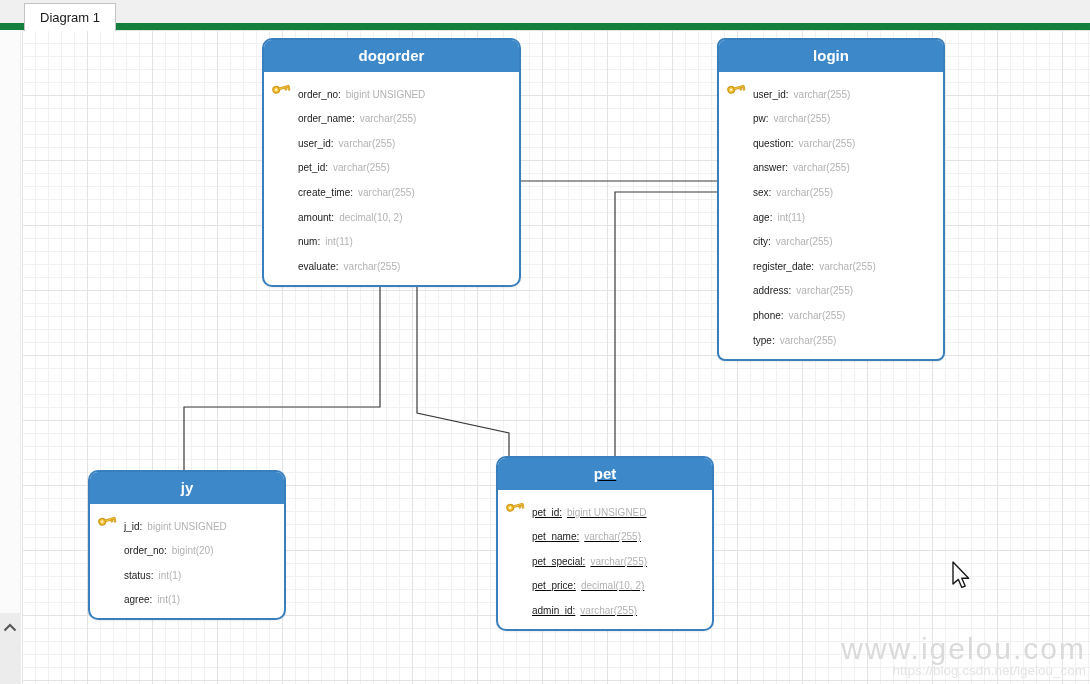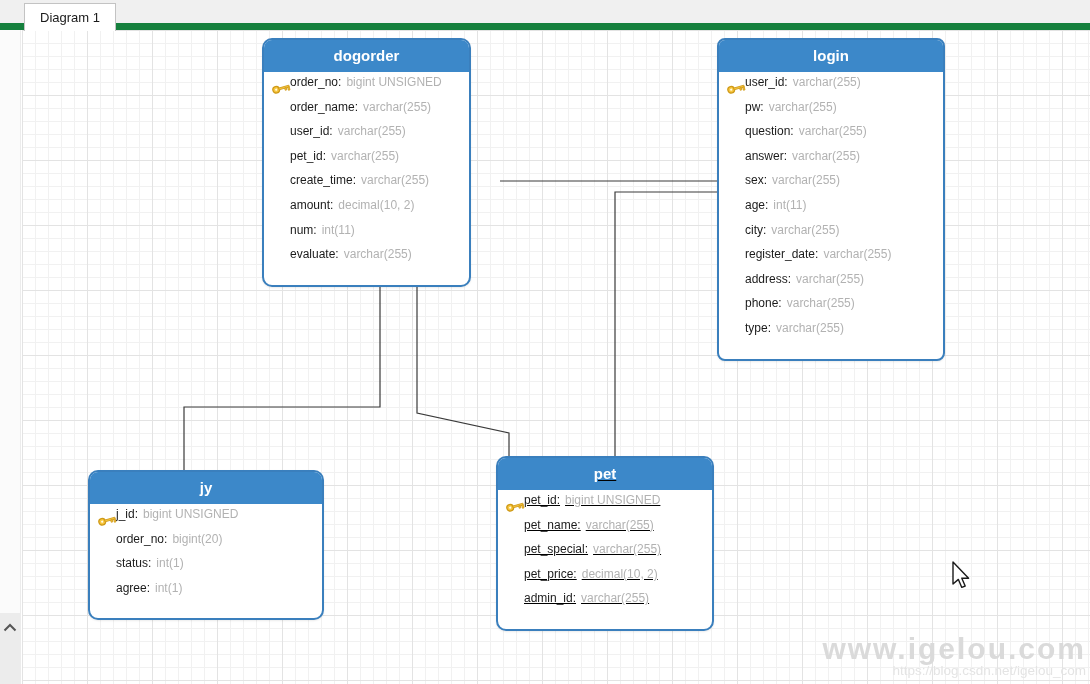--- a/index.html
+++ b/index.html
@@ -33,31 +33,31 @@
   #connector-layer { position:absolute; left:0; top:0; z-index:1; }
   #connector-layer polyline { fill:none; stroke:#3a3a3a; stroke-width:1.2; }
 
   
   .etable { position:absolute; z-index:2; background:#fff;
     border:2px solid #3a7fbd; border-radius:10px; overflow:hidden;
     box-shadow:0 1px 2px rgba(0,0,0,0.08); }
   .etable-header { background:#3c88c9; color:#fff; font-weight:bold;
     font-size:15px; height:32px; line-height:32px; text-align:center; }
   .etable-body { padding:3px 0 13px; }
-  .erow { position:relative; height:24.6px; display:flex; align-items:flex-start;
-    padding-left:26px; font-size:12px; white-space:nowrap; }
+  .erow { position:relative; height:24.6px; display:flex; align-items:flex-end;
+    padding-left:34px; font-size:10px; white-space:nowrap; }
   .erow .keywrap { position:absolute; left:7px; top:50%;
     transform:translateY(-50%); line-height:0; }
   .fname { color:#1b1b1b; }
   .ftype { color:#b2b2b2; margin-left:5px; }
 
   
   .watermark { position:absolute; right:4px; bottom:6px; text-align:right;
     z-index:3; pointer-events:none; }
-  .wm1 { font-size:30px; letter-spacing:2px; color:#dadada;font-weight:bold; }
+  .wm1 { font-size:30px; letter-spacing:2px; color:#dadada; }
   .wm2 { font-size:13.5px; color:#e4e4e4; margin-top:-3px;margin-left:39px; }
 
   
   .cursor { position:absolute; left:951px; top:561px; z-index:9; }
 </style>
 </head>
 <body>
 
 <div class="app">
 
@@ -80,21 +80,21 @@
         <polyline points="478,151 695,151"></polyline>
         <polyline points="695,162 593,162 593,426"></polyline>
         <polyline points="358,254 358,377 162,377 162,440"></polyline>
         <polyline points="395,254 395,383 487,403 487,426"></polyline>
       </svg>
 
     <div class="watermark">
       <div class="wm1">www.igelou.com</div>
       <div class="wm2">https://blog.csdn.net/igelou_com</div>
     </div>
-  <div class="etable" style="left: 240px; top: 8px; width: 209px;">
+  <div class="etable" style="left: 240px; top: 8px; width: 259px;">
         <div class="etable-header">dogorder</div>
         <div class="etable-body">
           <div class="erow">
             <span class="keywrap"><svg width="20" height="15" viewBox="0 0 20 15">
     <g transform="rotate(-16 10 7.5)">
       <circle cx="4.6" cy="8.8" r="3.3" fill="#f8c73f" stroke="#cf9a18" stroke-width="1.3"></circle>
       <circle cx="4.6" cy="8.8" r="1.1" fill="#fffbe8"></circle>
       <rect x="7.4" y="7.9" width="10.6" height="1.8" fill="#f8c73f" stroke="#cf9a18" stroke-width="0.8"></rect>
       <rect x="13.2" y="9.6" width="1.6" height="2.2" fill="#f8c73f" stroke="#cf9a18" stroke-width="0.8"></rect>
       <rect x="16.3" y="9.6" width="1.6" height="3.1" fill="#f8c73f" stroke="#cf9a18" stroke-width="0.8"></rect>
@@ -184,21 +184,21 @@
           <div class="erow">
             <span class="fname">phone:</span>
             <span class="ftype">varchar(255)</span>
           </div>
           <div class="erow">
             <span class="fname">type:</span>
             <span class="ftype">varchar(255)</span>
           </div>
         </div>
       </div>
-      <div class="etable" style="left: 66px; top: 440px; width: 236px;">
+      <div class="etable" style="left: 66px; top: 440px; width: 198px;">
         <div class="etable-header">jy</div>
         <div class="etable-body">
           <div class="erow">
             <span class="keywrap"><svg width="20" height="15" viewBox="0 0 20 15">
     <g transform="rotate(-16 10 7.5)">
       <circle cx="4.6" cy="8.8" r="3.3" fill="#f8c73f" stroke="#cf9a18" stroke-width="1.3"></circle>
       <circle cx="4.6" cy="8.8" r="1.1" fill="#fffbe8"></circle>
       <rect x="7.4" y="7.9" width="10.6" height="1.8" fill="#f8c73f" stroke="#cf9a18" stroke-width="0.8"></rect>
       <rect x="13.2" y="9.6" width="1.6" height="2.2" fill="#f8c73f" stroke="#cf9a18" stroke-width="0.8"></rect>
       <rect x="16.3" y="9.6" width="1.6" height="3.1" fill="#f8c73f" stroke="#cf9a18" stroke-width="0.8"></rect>

